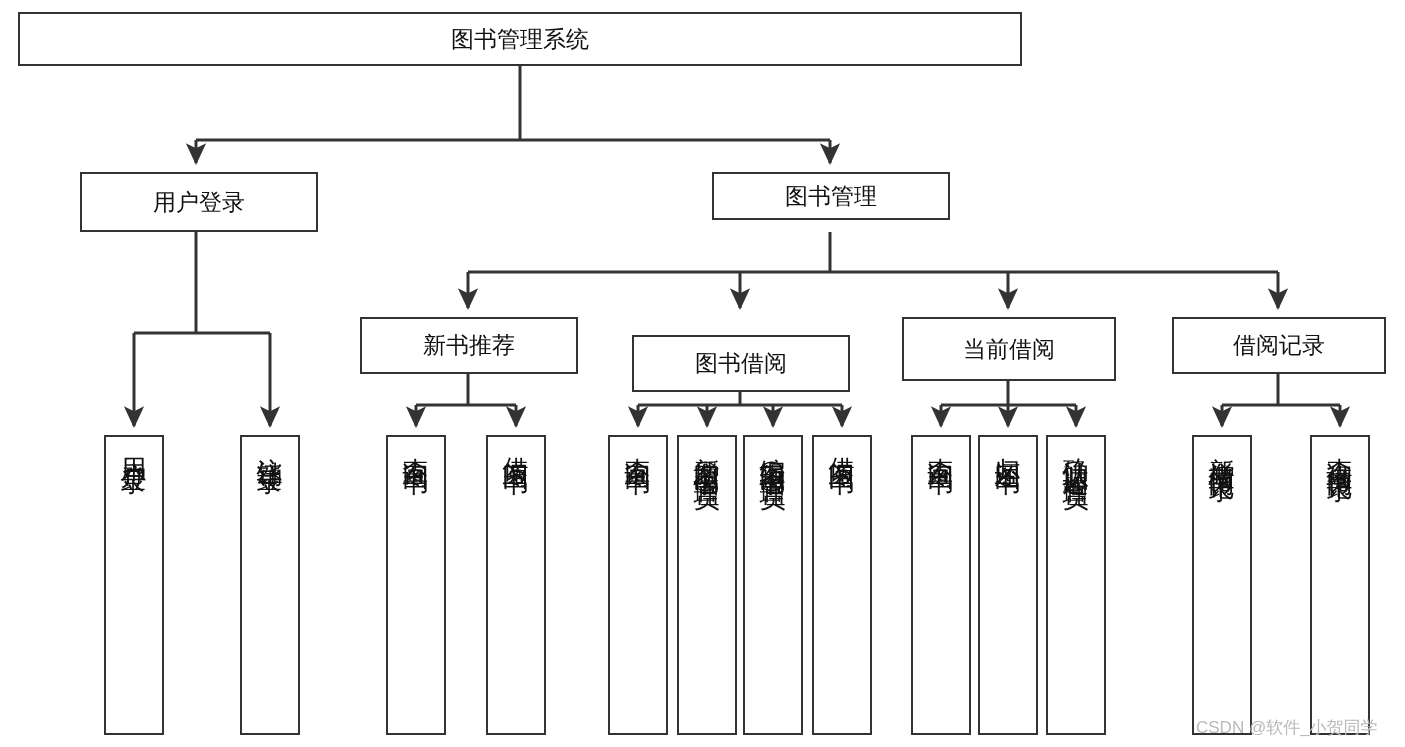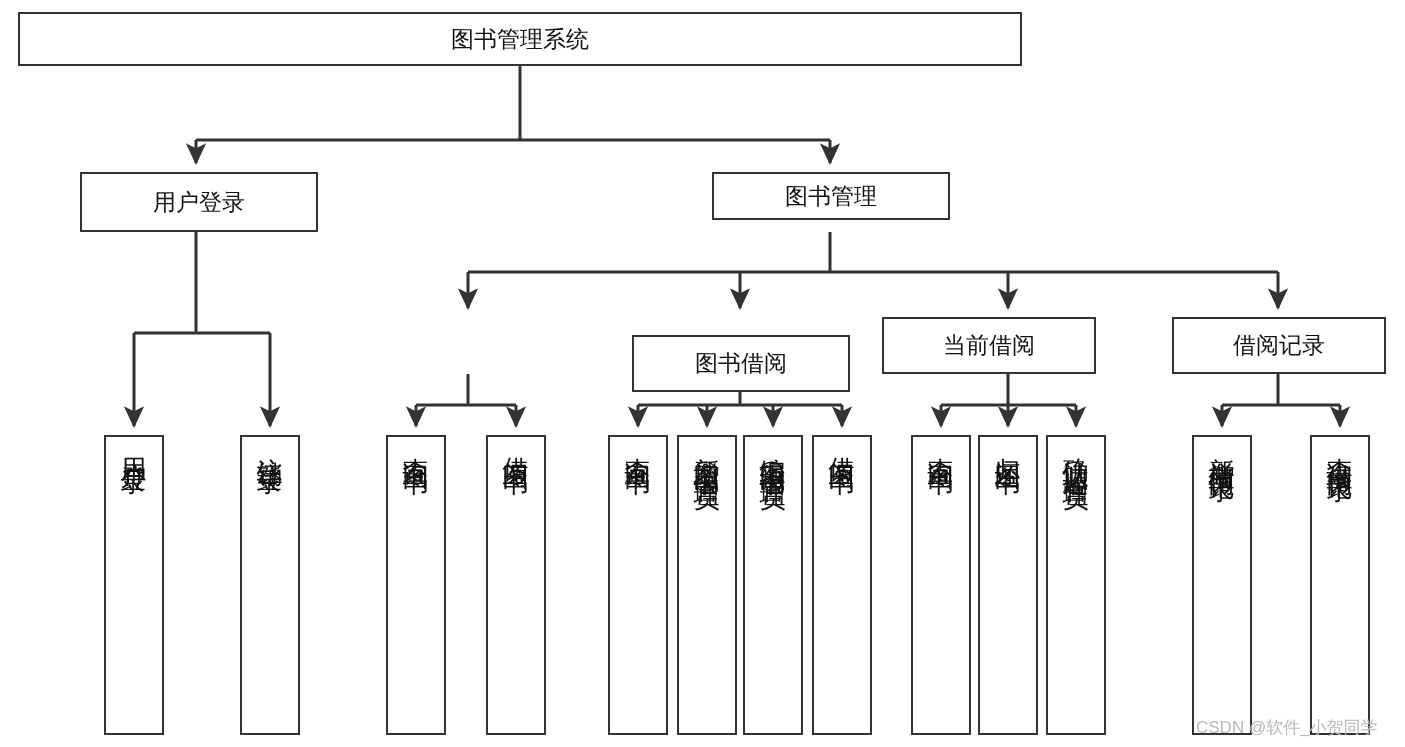--- a/index.html
+++ b/index.html
@@ -131,24 +131,27 @@
     <span class="label">图书管理系统</span>
   </div>
 
   <div class="node h" style="left:80px; top:172px; width:238px; height:60px;">
     <span class="label">用户登录</span>
   </div>
   <div class="node h" style="left:712px; top:172px; width:238px; height:48px;">
     <span class="label">图书管理</span>
   </div>
 
+  <div class="node h" style="left:360px; top:317px; width:218px; height:57px;">
+    <span class="label">新书推荐</span>
+  </div>
   <div class="node h" style="left:632px; top:335px; width:218px; height:57px;">
     <span class="label">图书借阅</span>
   </div>
-  <div class="node h" style="left:882px; top:317px; width:214px; height:57px;">
+  <div class="node h" style="left:902px; top:317px; width:214px; height:64px;">
     <span class="label">当前借阅</span>
   </div>
   <div class="node h" style="left:1172px; top:317px; width:214px; height:57px;align-items:center;">
     <span class="label">借阅记录</span>
   </div>
 
   <div class="node v" style="left:104px; top:435px; width:60px; height:300px;">
     <span class="label">用户登录</span>
   </div>
   <div class="node v" style="left:240px; top:435px; width:60px; height:300px;">

